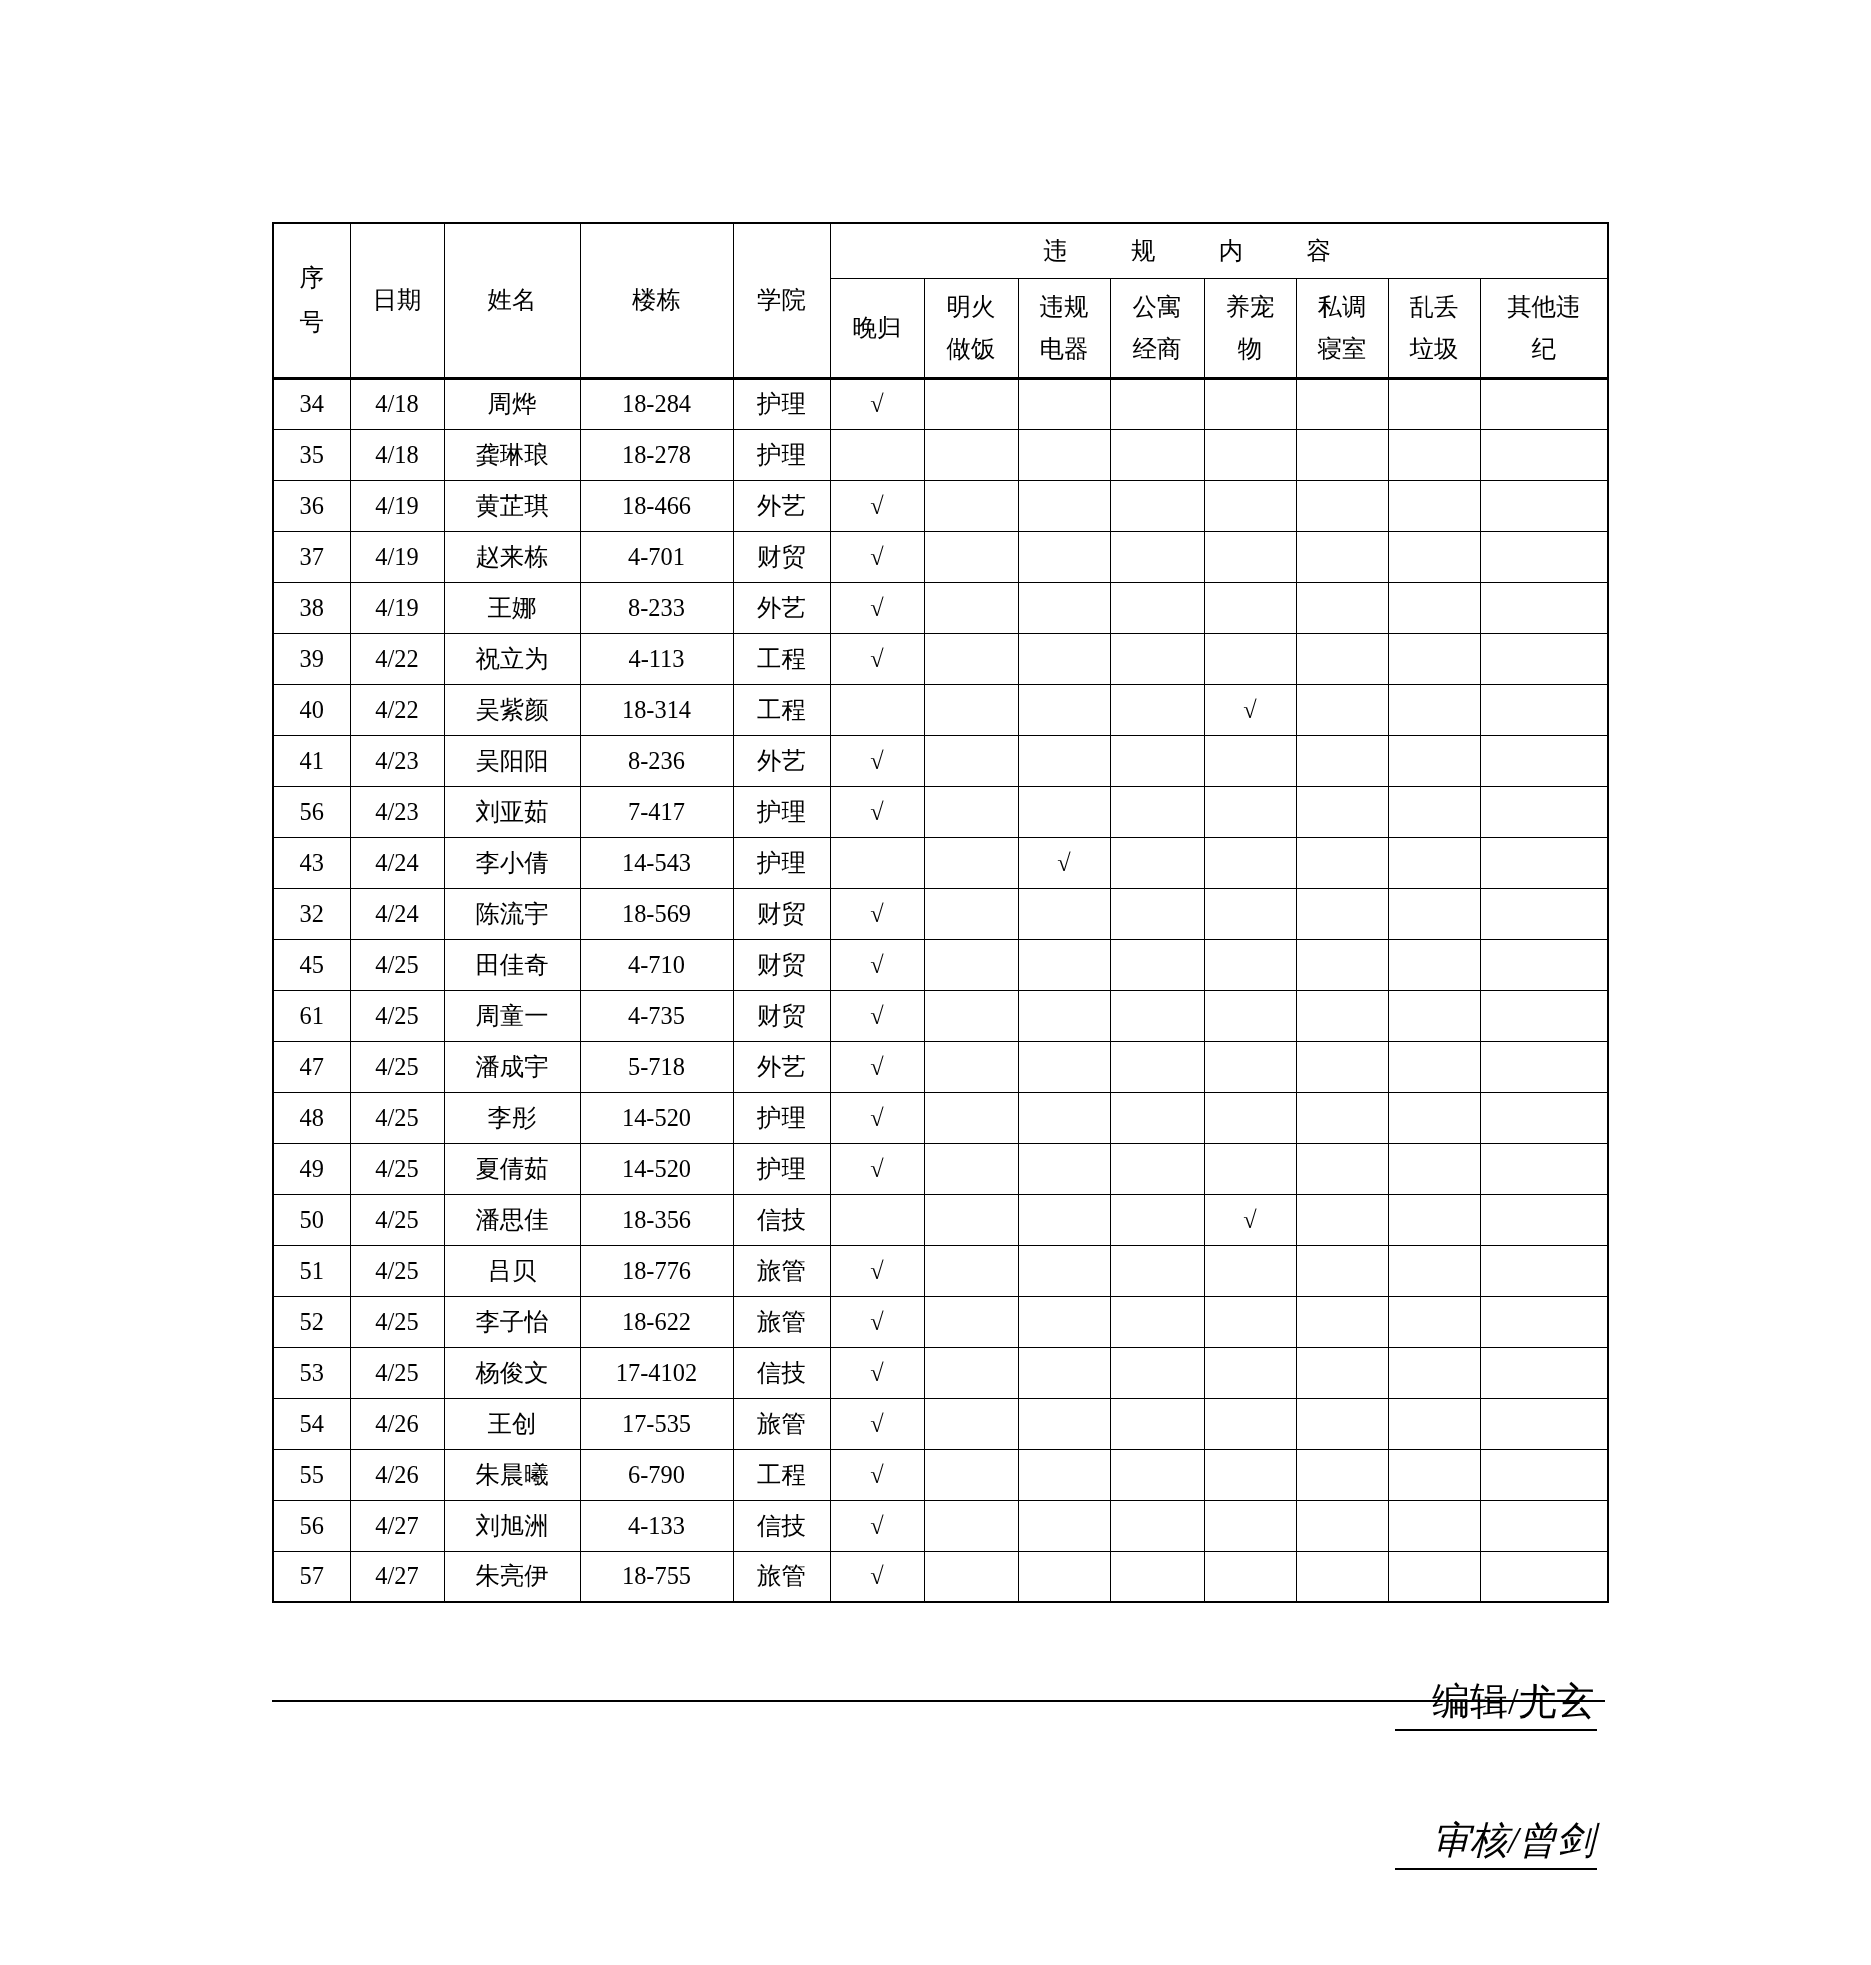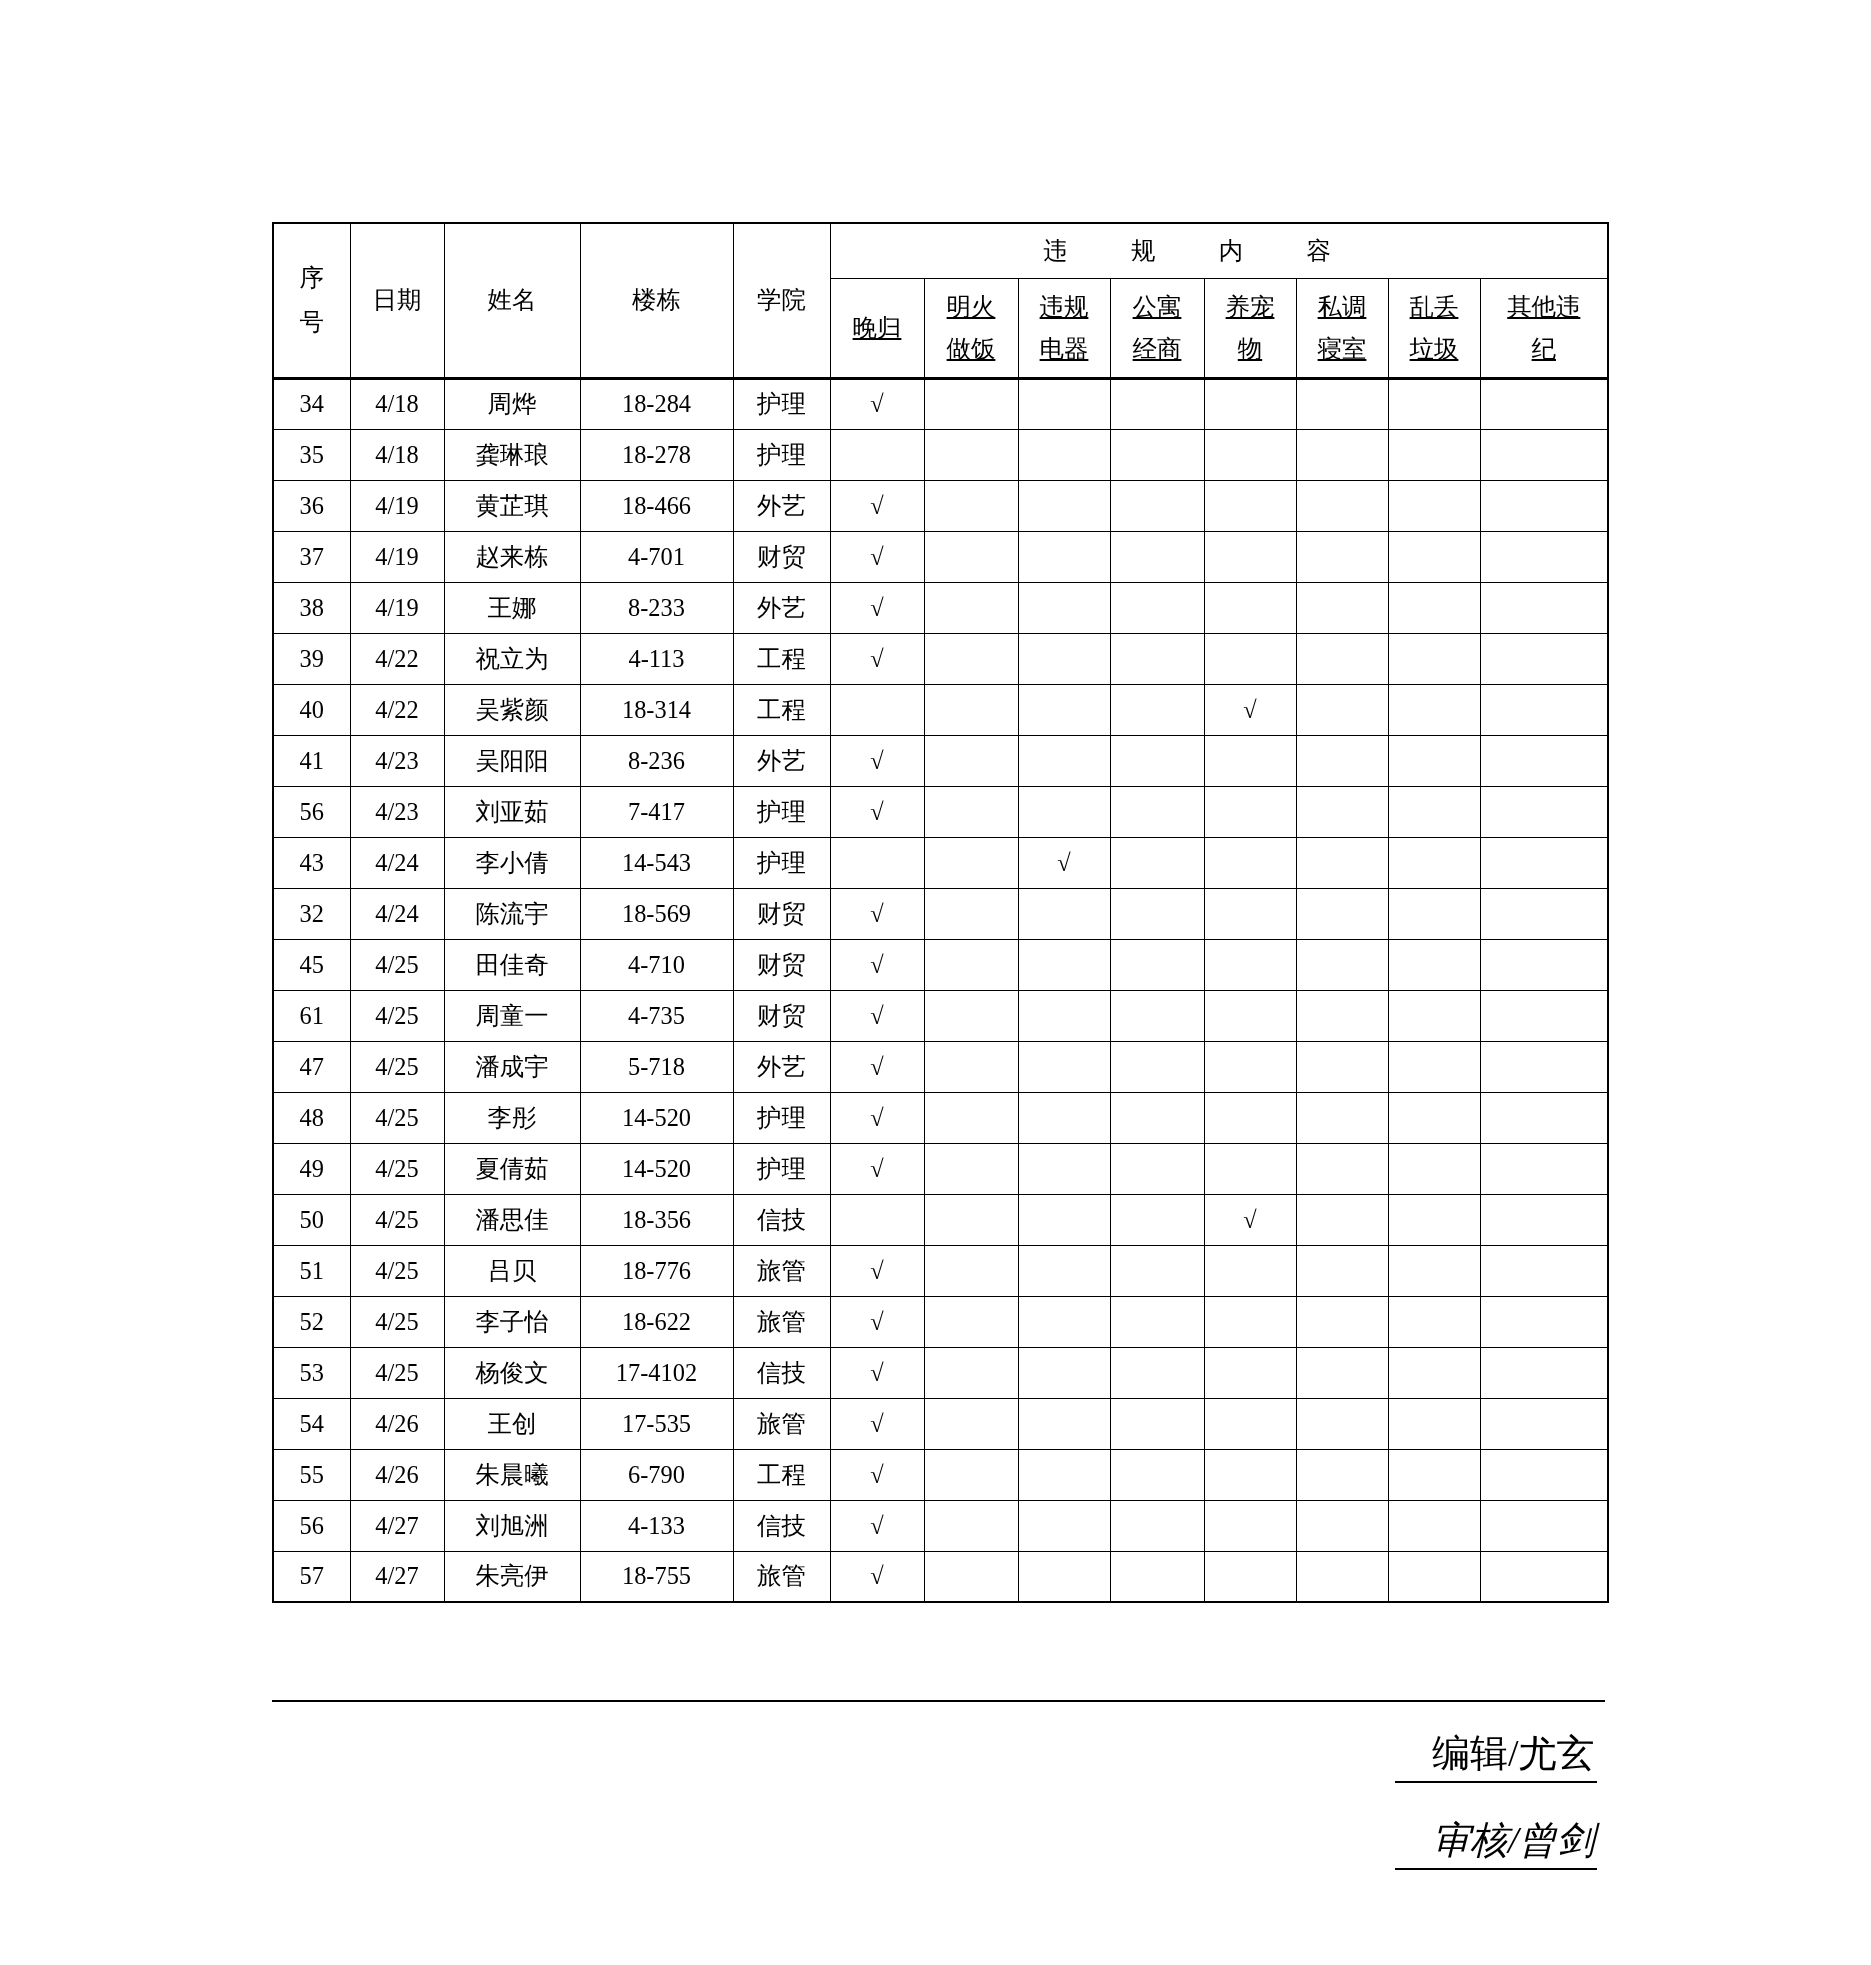--- a/index.html
+++ b/index.html
@@ -18,21 +18,21 @@
     border:2.8px solid #000;
   }
   table.report th,table.report td{
     border:1.2px solid #000;
     border-top-width:1.6px;border-bottom-width:1.6px;
     text-align:center;vertical-align:middle;
     font-weight:normal;padding:0;
     font-size:24.4px;color:#000;
   }
   tr.group-row{height:55px;}
-  tr.sub-row{height:100px;text-decoration:underline;}
+  tr.sub-row{height:100px;}
   tbody tr{height:51px;}
   th.hd{white-space:pre-line;line-height:1.8;}
   th.vh{white-space:pre-line;line-height:1.7;border-bottom-width:3.1px;}
   th.group{
     letter-spacing:2.6em;padding-left:2.6em;
     border-bottom-width:2.4px;
   }
   tbody tr:first-child td{border-top-width:3.1px;}
   td.check-cell{font-size:27px;}
   
@@ -40,21 +40,21 @@
     position:absolute;left:272px;top:1700px;width:1333px;
     border-top:2.4px solid #000;height:0;
   }
   .sign{
     position:absolute;right:275px;
     font-size:38px;line-height:1.15;
     border-bottom:2.4px solid #000;
     padding:0 2.4px 5.5px 37px;
     text-align:right;
   }
-  #sign-edit{top:1732px;}
+  #sign-edit{top:1680px;}
   #sign-review{top:1819px;font-style:italic;}
 </style>
 </head>
 <body>
 
 <div class="page">
 
   <table class="report">
     <colgroup>
       <col style="width:77px">

